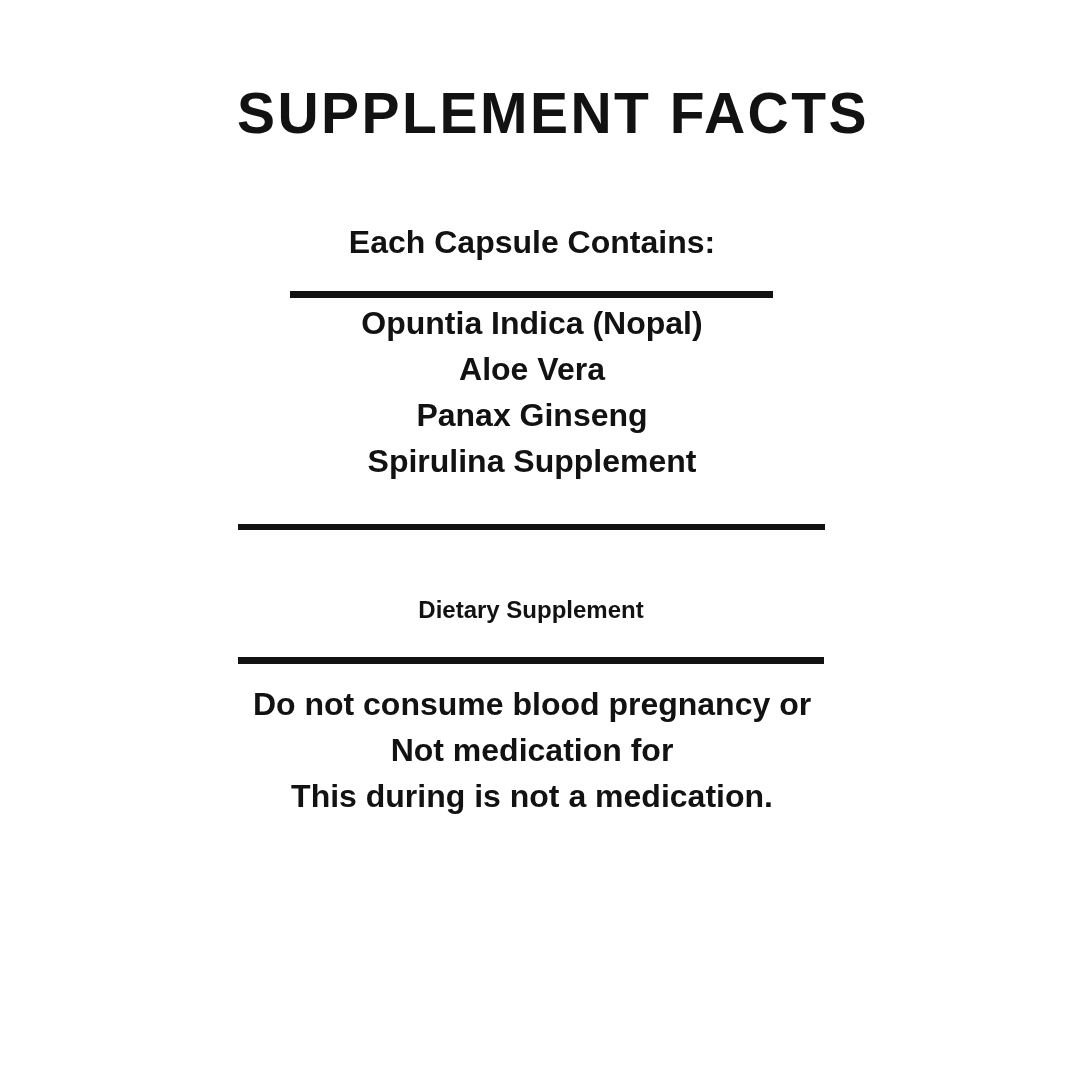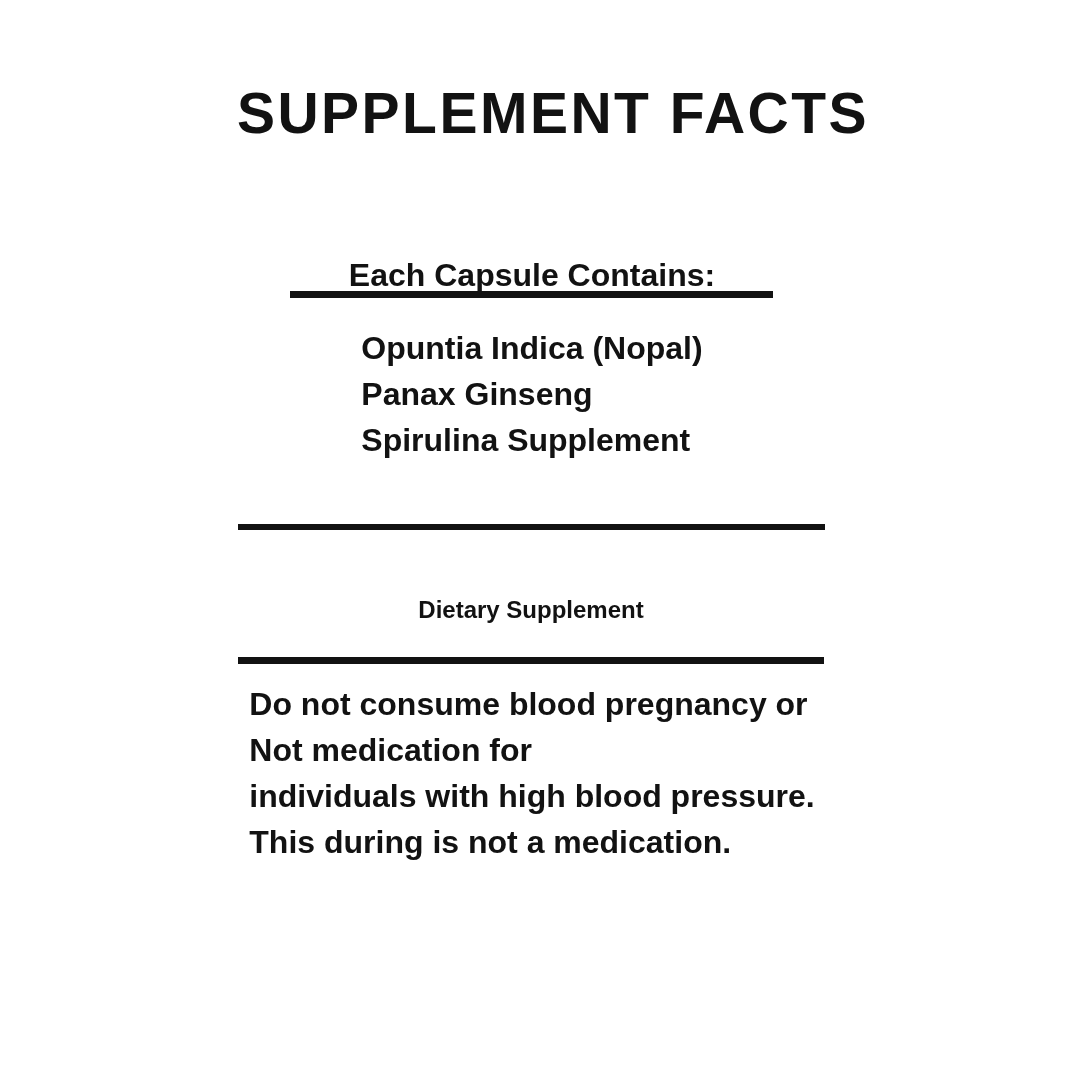--- a/index.html
+++ b/index.html
@@ -12,54 +12,54 @@
     width: 1080px;
     height: 1080px;
     background: #ffffff;
     overflow: hidden;
     font-family: "Liberation Sans", sans-serif;
     color: #121212;
   }
   .center-x {
     position: absolute;
     transform: translateX(-50%);
+    text-align: center;
     white-space: nowrap;
   }
   .page-title {
     left: 553px;
     top: 84px;
     font-size: 57px;
     font-weight: 700;
     letter-spacing: 2.5px;
     line-height: 58px;
     margin: 0;
   }
   .section-heading {
     left: 532px;
     top: 219px;
     font-size: 32px;
     font-weight: 700;
     line-height: 46px;
-    margin-top: 33px;
   }
   .divider {
     position: absolute;
     background: #121212;
     border: none;
     margin: 0;
   }
   .divider-top {
     left: 290px;
     top: 291px;
     width: 483px;
     height: 7px;
   }
   .ingredient-list {
     left: 532px;
-    top: 325px;
+    top: 300px;
     font-size: 32px;
     font-weight: 700;
     line-height: 46px;
   }
   .divider-middle {
     left: 238px;
     top: 524px;
     width: 587px;
     height: 6px;
   }
@@ -90,30 +90,30 @@
 <div class="label-canvas">
 
   <h1 class="center-x page-title">SUPPLEMENT FACTS</h1>
 
   <div class="center-x section-heading">Each Capsule Contains:</div>
 
   <div class="divider divider-top"></div>
 
   <div class="center-x ingredient-list">
     <div>Opuntia Indica (Nopal)</div>
+    <div>Aloe Vera</div>
     <div>Panax Ginseng</div>
     <div>Spirulina Supplement</div>
   </div>
 
   <div class="divider divider-middle"></div>
 
   <div class="center-x product-type">Dietary Supplement</div>
 
   <div class="divider divider-bottom"></div>
 
   <div class="center-x warning-block">
     <div>Do not consume blood pregnancy or</div>
     <div>Not medication for</div>
-    <div>individuals with high blood pressure.</div>
     <div>This during is not a medication.</div>
   </div>
 
 </div>
 
 </body></html>

